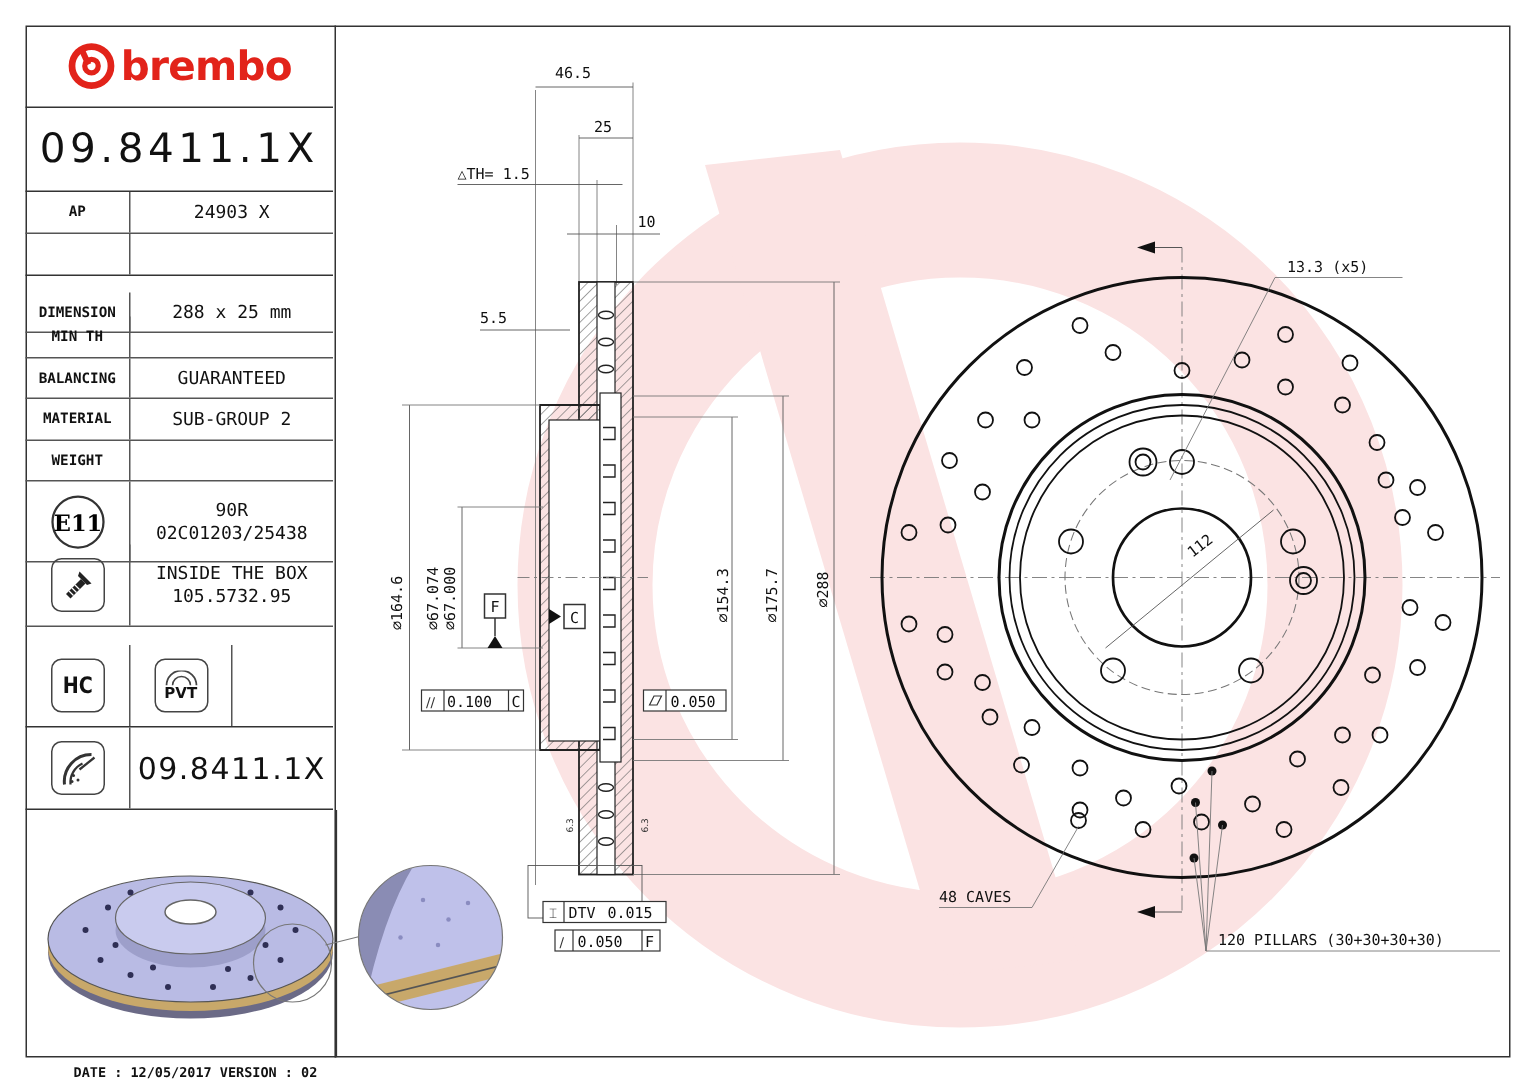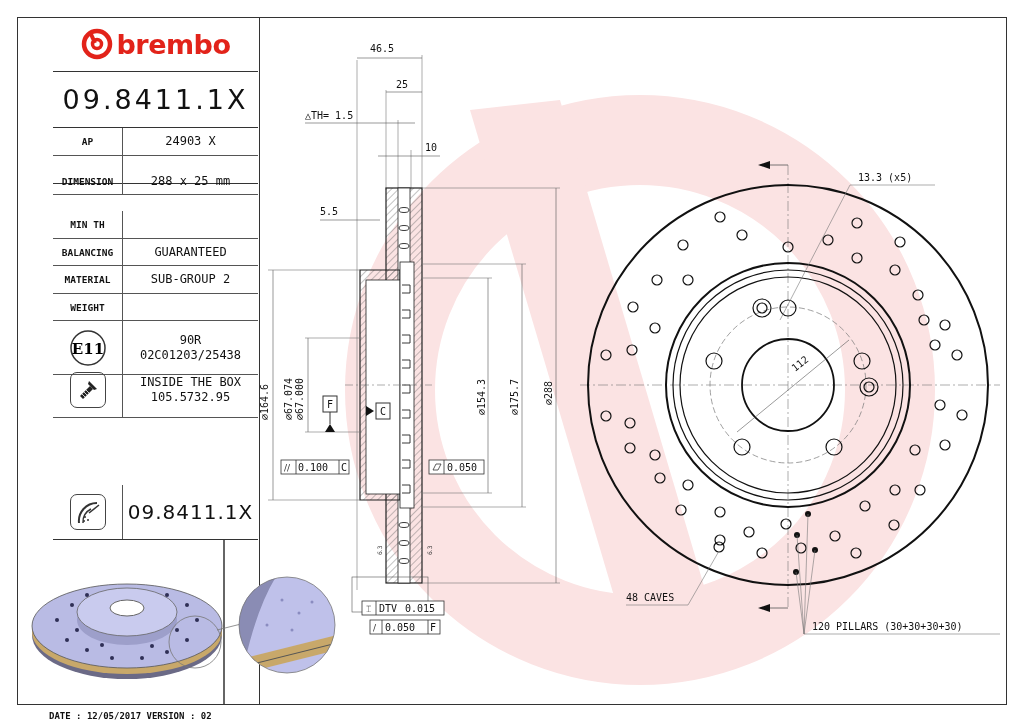--- a/index.html
+++ b/index.html
@@ -1,19 +1,19 @@
 <!DOCTYPE html>
 <html><head>
 <meta charset="utf-8">
 <style>
   html,body{margin:0;padding:0;background:#fff;}
   body{width:1024px;height:724px;position:relative;overflow:hidden;font-family:"DejaVu Sans",sans-serif;color:#111;}
   .frame{position:absolute;left:17px;top:17px;width:990px;height:688px;border:1.5px solid #333;box-sizing:border-box;}
   .watermark{position:absolute;left:0;top:0;width:1024px;height:724px;pointer-events:none;}
-  .sidebar{position:absolute;left:17px;top:17px;width:207px;height:688px;border-right:1.5px solid #333;box-sizing:border-box;background:transparent;margin-left:36px;}
+  .sidebar{position:absolute;left:17px;top:17px;width:207px;height:688px;border-right:1.5px solid #333;box-sizing:border-box;background:transparent;}
   .row{position:absolute;left:0;width:205px;border-bottom:1px solid #555;box-sizing:border-box;}
   .row.thick{border-bottom:1.5px solid #333;}
   .lbl{position:absolute;left:0;top:0;width:70px;height:100%;display:flex;align-items:center;justify-content:center;font-family:"DejaVu Sans Mono",monospace;font-weight:bold;font-size:9.5px;border-right:1px solid #555;box-sizing:border-box;}
   .val{position:absolute;left:70px;top:0;right:0;height:100%;display:flex;flex-direction:column;align-items:center;justify-content:center;font-family:"DejaVu Sans Mono",monospace;font-size:12px;text-align:center;line-height:15px;}
   .logo{display:flex;align-items:center;justify-content:center;height:100%;gap:4px;}
   .logo-text{font-family:"DejaVu Sans",sans-serif;font-weight:bold;font-size:27px;color:#e2231a;letter-spacing:-0.5px;}
   .partno{font-family:"DejaVu Sans",sans-serif;font-size:27px;letter-spacing:3px;display:flex;align-items:center;justify-content:center;height:100%;}
   .iconbox{width:36px;height:36px;border:1.5px solid #444;border-radius:7px;box-sizing:border-box;display:flex;align-items:center;justify-content:center;}
   .date{position:absolute;left:33px;top:711px;font-family:"DejaVu Sans Mono",monospace;font-weight:bold;font-size:9px;margin-left:16px;}
   .drawing{position:absolute;left:0;top:0;width:1024px;height:724px;}
@@ -47,21 +47,21 @@
     <div class="partno">09.8411.1X</div>
   </div>
   <div class="row" style="top:111px;height:28px;">
     <div class="lbl">AP</div>
     <div class="val">24903 X</div>
   </div>
   <div class="row thick" style="top:139px;height:28px;">
     <div class="lbl"></div>
     <div class="val"></div>
   </div>
-  <div class="row" style="top:151px;height:27px;padding-left:36px;">
+  <div class="row" style="top:178px;height:27px;padding-left:36px;">
     <div class="lbl">DIMENSION</div>
     <div class="val">288 x 25 mm</div>
   </div>
   <div class="row" style="top:194px;height:28px;">
     <div class="lbl">MIN TH</div>
   </div>
   <div class="row" style="top:222px;height:27px;">
     <div class="lbl">BALANCING</div>
     <div class="val">GUARANTEED</div>
   </div>
@@ -94,20 +94,36 @@
               <line x1="7" y1="17" x2="10" y2="20"></line>
               <line x1="9" y1="15" x2="12" y2="18"></line>
               <line x1="11" y1="13" x2="14" y2="16"></line>
             </g>
         </svg>
       </div>
     </div>
     <div class="val">
       <span>INSIDE THE BOX</span>
       <span>105.5732.95</span>
+    </div>
+  </div>
+  <div class="row thick" style="top:413px;height:55px;">
+    <div class="lbl">
+      <div class="iconbox">
+        <span style="font-family:'DejaVu Sans',sans-serif;font-weight:bold;font-size:15px;transform:scaleX(0.85);">HC</span>
+      </div>
+    </div>
+    <div style="position:absolute;left:70px;top:0;width:68px;height:100%;border-right:1px solid #555;box-sizing:border-box;display:flex;align-items:center;justify-content:center;">
+      <div class="iconbox" style="flex-direction:column;">
+        <svg width="24" height="10" viewBox="0 0 24 10">
+            <path d="M2 10 A10 10 0 0 1 22 10" fill="none" stroke="#444" stroke-width="1.2"></path>
+            <path d="M6 10 A6 6 0 0 1 18 10" fill="none" stroke="#444" stroke-width="1"></path>
+          </svg>
+        <span style="font-size:10px;font-weight:bold;line-height:11px;">PVT</span>
+      </div>
     </div>
   </div>
   <div class="row thick" style="top:468px;height:55px;">
     <div class="lbl">
       <div class="iconbox">
         <svg width="26" height="26" viewBox="0 0 26 26">
           <path d="M4 24 A18 18 0 0 1 22 4" fill="none" stroke="#333" stroke-width="2"></path>
           <path d="M8 24 A14 14 0 0 1 16 10" fill="none" stroke="#333" stroke-width="1.5"></path>
           <circle cx="10" cy="18" r="1" fill="#333"></circle>
             <circle cx="13" cy="21" r="1" fill="#333"></circle>

